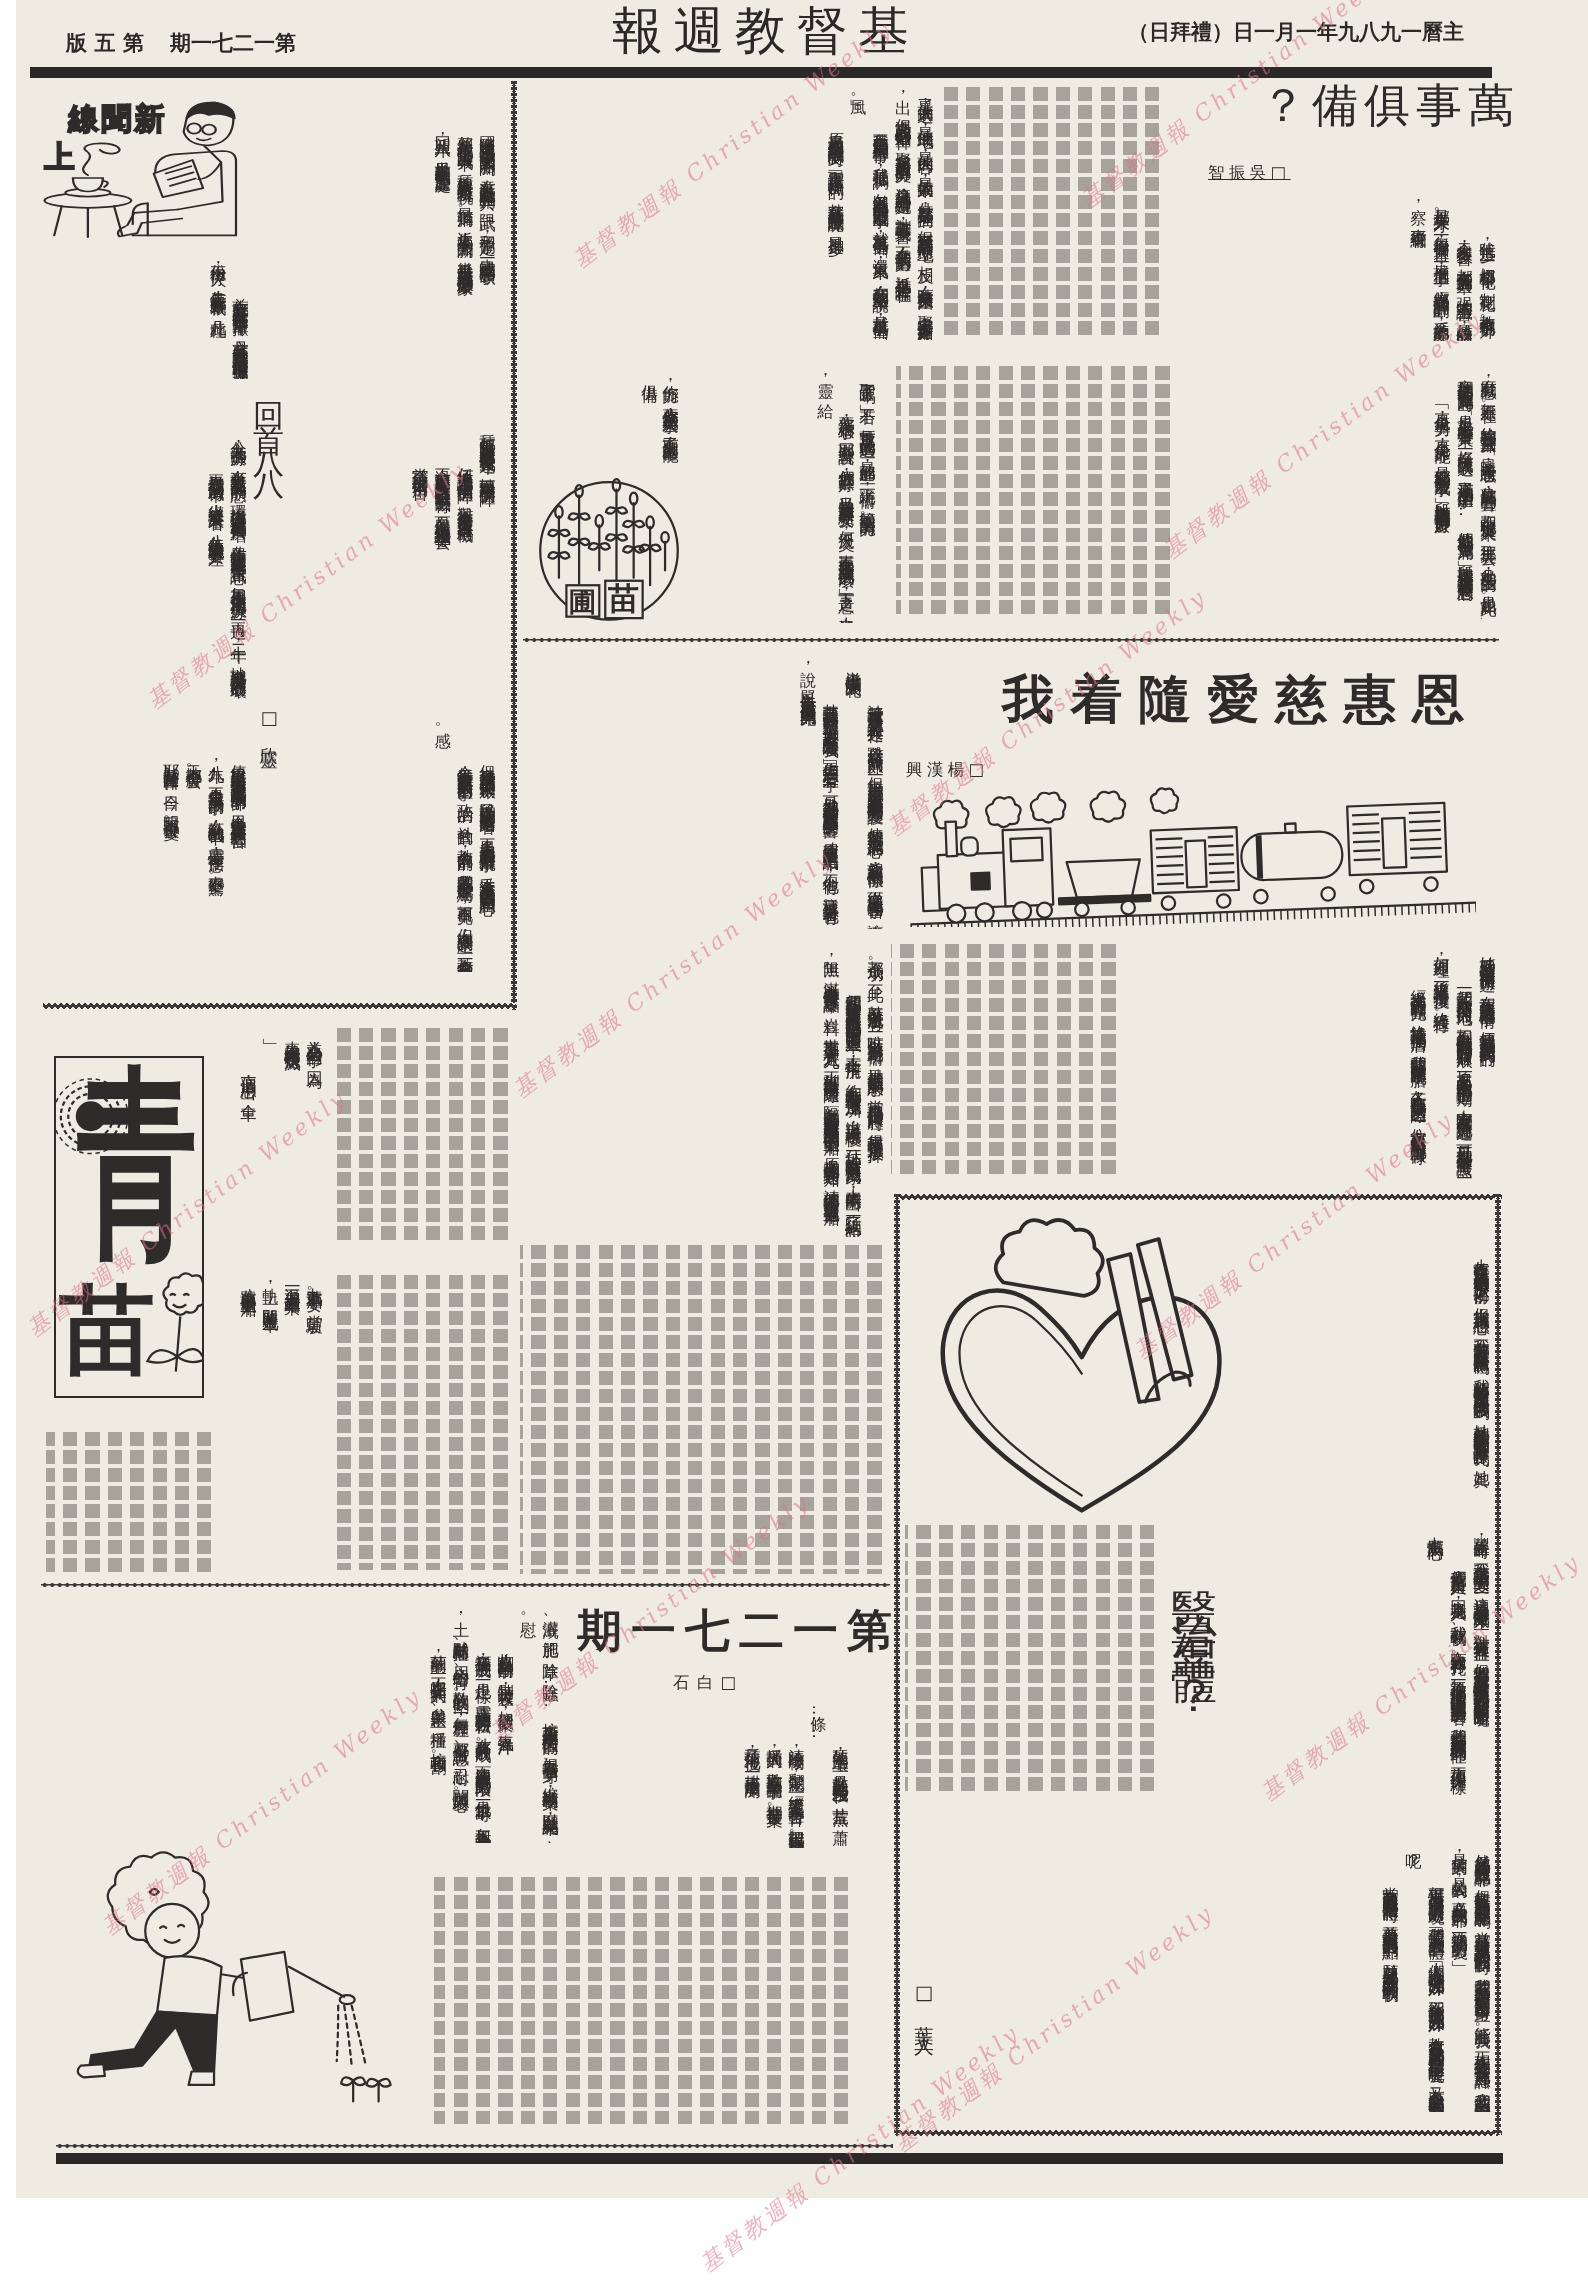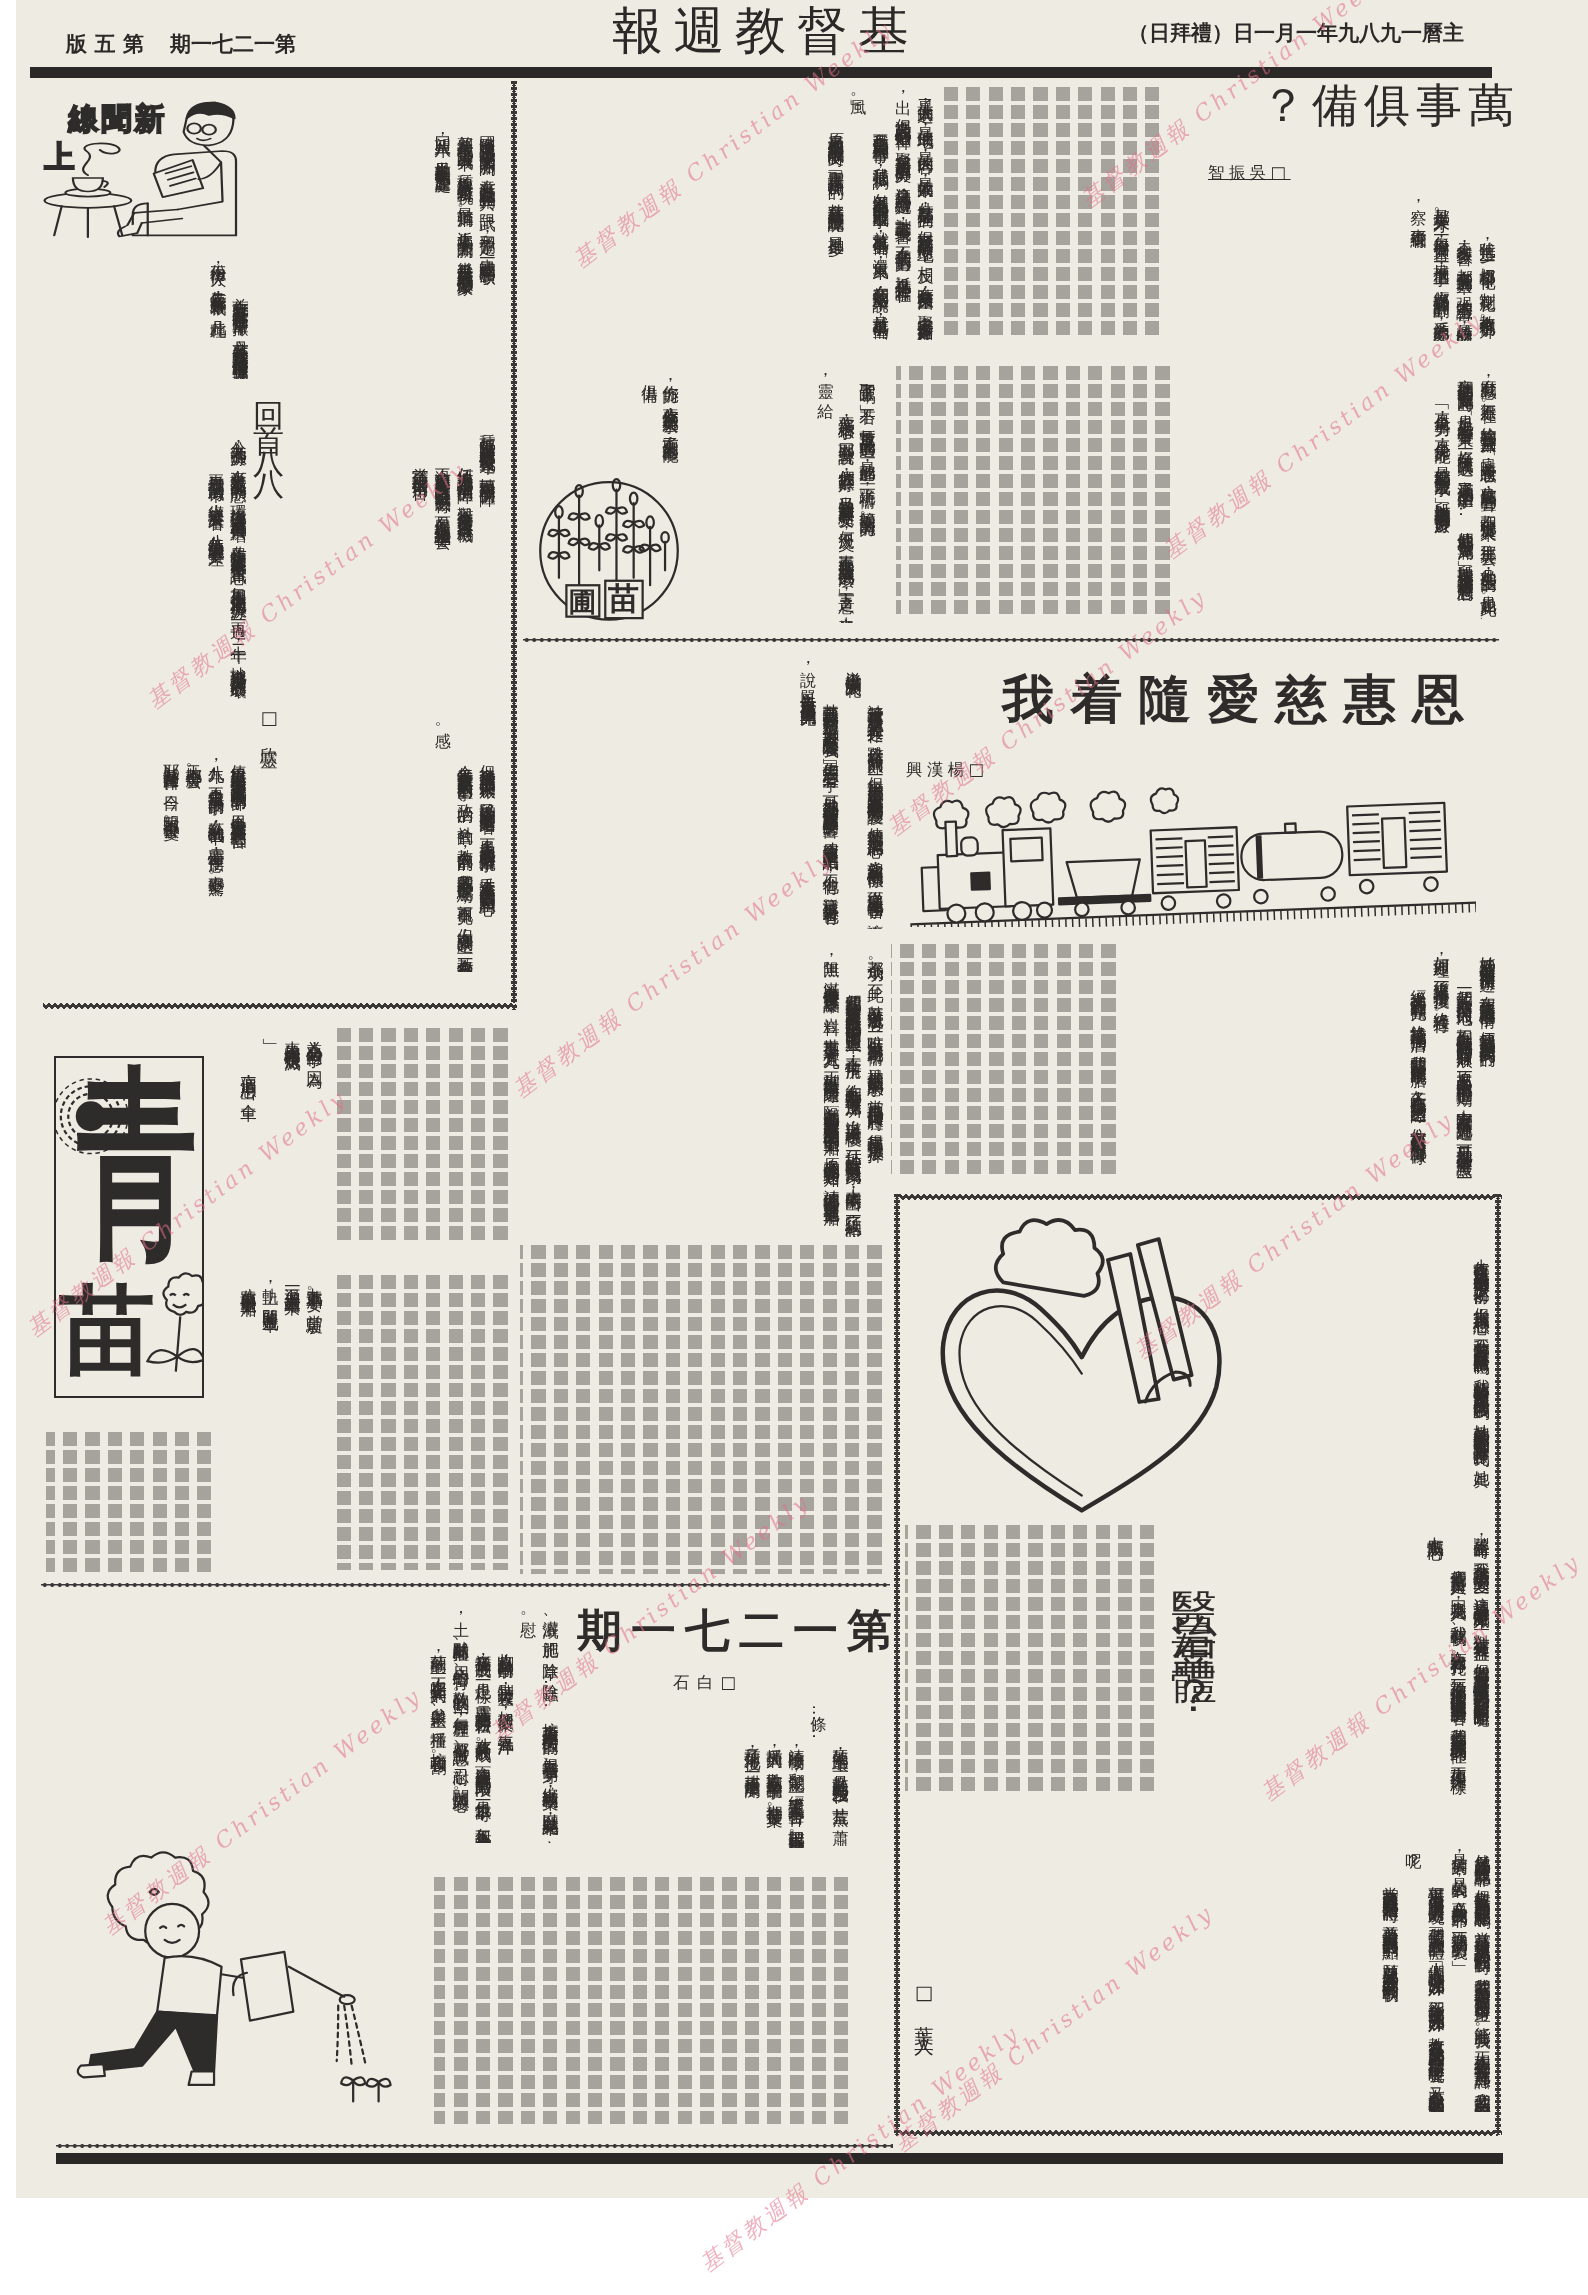--- a/index.html
+++ b/index.html
@@ -12,21 +12,21 @@
 .vt.cont p:first-child{text-indent:0;}
 .vt.frag p{text-indent:0;}
 .lh27{line-height:21px;}
 .lh29{line-height:22px;}
 .lh31{line-height:23px;}
 .illegible{position:absolute;background-image:repeating-linear-gradient(to bottom,transparent 0,transparent 14px,#eeebe3 14px,#eeebe3 18px),repeating-linear-gradient(to left,transparent 0,transparent 4.5px,rgba(58,55,52,.40) 4.5px,rgba(58,55,52,.40) 18.7px,transparent 18.7px,transparent 22.4px);}
 .rule{position:absolute;background:#2b2927;}
 .chain-h{position:absolute;height:6px;background:radial-gradient(circle,#3a3836 0,#3a3836 1.8px,transparent 2.2px) 0 0/7.5px 6px repeat-x,linear-gradient(#3a3836,#3a3836) 0 2.2px/100% 1.5px no-repeat;}
 .zig-h{position:absolute;height:6px;background-color:#3a3836;background-image:linear-gradient(135deg,#eeebe3 25%,transparent 25%),linear-gradient(225deg,#eeebe3 25%,transparent 25%),linear-gradient(315deg,#eeebe3 25%,transparent 25%),linear-gradient(45deg,#eeebe3 25%,transparent 25%);background-size:6px 6px;background-position:-3px 0,-3px 0,0 0,0 0;}
 .zig-v{position:absolute;width:6px;background-color:#3a3836;background-image:linear-gradient(135deg,#eeebe3 25%,transparent 25%),linear-gradient(225deg,#eeebe3 25%,transparent 25%),linear-gradient(315deg,#eeebe3 25%,transparent 25%),linear-gradient(45deg,#eeebe3 25%,transparent 25%);background-size:6px 6px;background-position:0 -3px,0 -3px,0 0,0 0;}
-.hdr{position:absolute;font-weight:bold;font-size:21px;line-height:25.4px;color:#2b2927;font-family:Liberation Sans, sans-serif;}
+.hdr{position:absolute;font-weight:bold;font-size:21px;line-height:25.4px;color:#2b2927;font-family:Liberation Serif, serif;}
 .mast{position:absolute;font-family:Liberation Mono, monospace;font-size:51px;line-height:63px;letter-spacing:10.5px;color:#2b2927;}
 .title-h{position:absolute;white-space:nowrap;color:#2e2c2a;}
 .byline-h{position:absolute;font-size:16.4px;letter-spacing:4.5px;font-family:"DejaVu Serif",serif;color:#2e2c2a;}
 .title-v{position:absolute;writing-mode:vertical-rl;white-space:nowrap;color:#2e2c2a;}
 .wm{position:absolute;white-space:nowrap;font-family:"DejaVu Serif",serif;font-size:22.4px;letter-spacing:3.7px;color:rgba(226,112,134,.55);transform:rotate(-37deg);transform-origin:0 50%;pointer-events:none;z-index:20;font-style:italic;}
 .bubble{position:absolute;font-family:"DejaVu Sans",sans-serif;font-weight:bold;font-size:30px;color:#eeebe3;-webkit-text-stroke:1.9px #2e2c2a;white-space:nowrap;}
 .logochar{position:absolute;font-family:"DejaVu Sans",sans-serif;font-weight:bold;color:#2e2c2a;line-height:1;}
 .patch{position:absolute;background:#eeebe3;}
 </style>
 </head>

